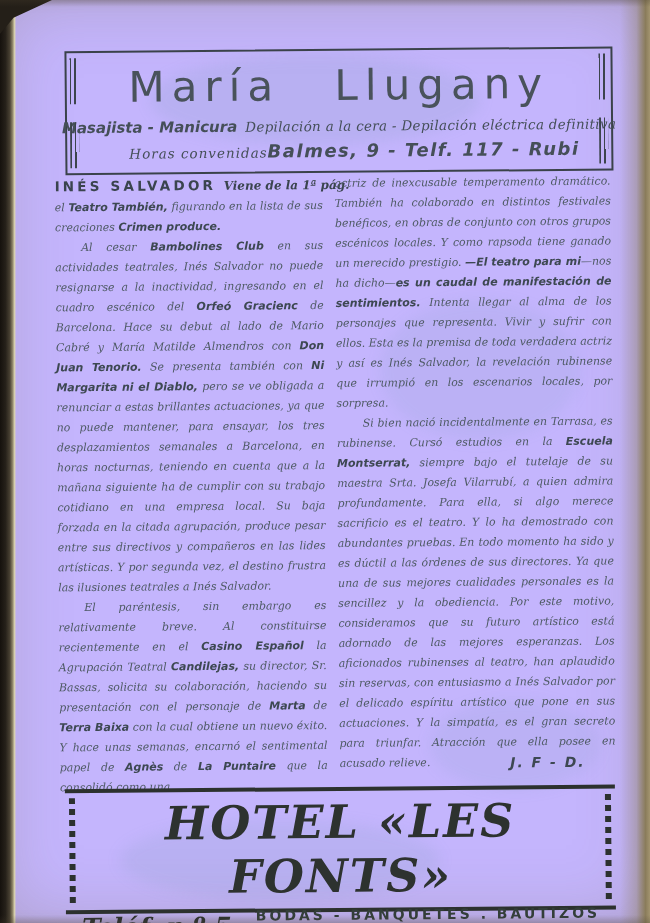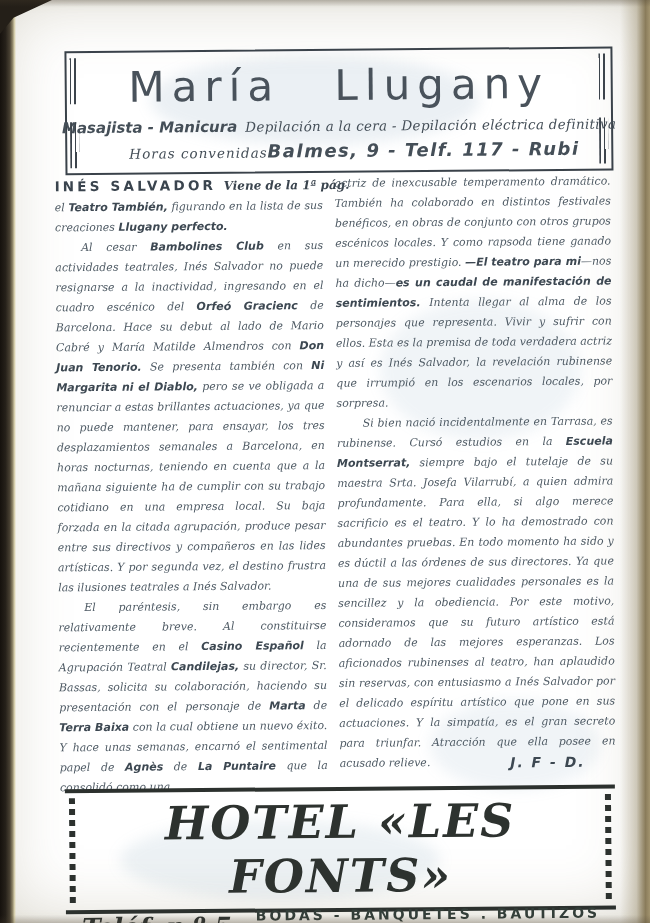--- a/index.html
+++ b/index.html
@@ -1,21 +1,21 @@
 <!DOCTYPE html>
 <html><head>
 <meta charset="utf-8">
 <style>
   html,body{margin:0;padding:0;}
   body{
     width:650px;height:923px;position:relative;overflow:hidden;
     background:#e9e3c4;
     font-family:"DejaVu Serif", serif;
   }
-  .page{position:absolute;inset:0;background:#ffffff;
+  .page{position:absolute;inset:0;background:#c4b5fd;
     box-shadow:inset 0 0 70px rgba(115,105,65,.28), inset 0 0 14px rgba(115,105,65,.18);}
   
   .spine{position:absolute;left:0;top:0;bottom:0;width:16px;
     background:linear-gradient(90deg,#15110d 0%,#26211a 35%,#4a4234 62%,#8d8468 78%,#ded7b4 92%,rgba(233,227,196,0) 100%);}
   .spine-corner{position:absolute;left:0;top:0;width:52px;height:34px;
     background:#241f18;clip-path:polygon(0 0,100% 0,26% 52%,0 100%);}
   .edge-right{position:absolute;right:0;top:0;bottom:0;width:30px;
     background:linear-gradient(90deg,rgba(0,0,0,0) 0%,rgba(140,125,88,.35) 55%,#8a7c5b 85%,#a3946f 100%);}
   .edge-top{position:absolute;left:0;right:0;top:0;height:7px;
     background:linear-gradient(180deg,rgba(70,60,45,.30),rgba(70,60,45,0));}
@@ -109,21 +109,21 @@
     </div>
 
     <div class="article">
       <div class="columns">
         <div class="col left">
           <div class="heading-row">
             <span class="heading">INÉS SALVADOR</span>
             <span class="heading-note">Viene de la 1ª pág.</span>
           </div>
           <div>
-              <p class="para"><span>el </span><span class="b">Teatro También,</span><span> figurando en la lista de sus creaciones </span><span class="b">Llugany perfecto.</span></p>
+              <p class="para"><span>el </span><span class="b">Teatro También,</span><span> figurando en la lista de sus creaciones </span><span class="b">Crimen produce.</span></p>
               <p class="para indent"><span>Al cesar </span><span class="b">Bambolines Club</span><span> en sus actividades teatrales, Inés Salvador no puede resignarse a la inactividad, ingresando en el cuadro escénico del </span><span class="b">Orfeó Gracienc</span><span> de Barcelona. Hace su debut al lado de Mario Cabré y María Matilde Almendros con </span><span class="b">Don Juan Tenorio.</span><span> Se presenta también con </span><span class="b">Ni Margarita ni el Diablo,</span><span> pero se ve obligada a renunciar a estas brillantes actuaciones, ya que no puede mantener, para ensayar, los tres desplazamientos semanales a Barcelona, en horas nocturnas, teniendo en cuenta que a la mañana siguiente ha de cumplir con su trabajo cotidiano en una empresa local. Su baja forzada en la citada agrupación, produce pesar entre sus directivos y compañeros en las lides artísticas. Y por segunda vez, el destino frustra las ilusiones teatrales a Inés Salvador.</span></p>
               <p class="para indent"><span>El paréntesis, sin embargo es relativamente breve. Al constituirse recientemente en el </span><span class="b">Casino Español</span><span> la Agrupación Teatral </span><span class="b">Candilejas,</span><span> su director, Sr. Bassas, solicita su colaboración, haciendo su presentación con el personaje de </span><span class="b">Marta</span><span> de </span><span class="b">Terra Baixa</span><span> con la cual obtiene un nuevo éxito. Y hace unas semanas, encarnó el sentimental papel de </span><span class="b">Agnès</span><span> de </span><span class="b">La Puntaire</span><span> que la consolidó como una</span></p>
             </div>
         </div>
         <div class="col right">
           <div>
               <p class="para"><span>actriz de inexcusable temperamento dramático. También ha colaborado en distintos festivales benéficos, en obras de conjunto con otros grupos escénicos locales. Y como rapsoda tiene ganado un merecido prestigio. </span><span class="b">—El teatro para mi</span><span>—nos ha dicho—</span><span class="b">es un caudal de manifestación de sentimientos.</span><span> Intenta llegar al alma de los personajes que representa. Vivir y sufrir con ellos. Esta es la premisa de toda verdadera actriz y así es Inés Salvador, la revelación rubinense que irrumpió en los escenarios locales, por sorpresa.</span></p>
               <p class="para indent"><span>Si bien nació incidentalmente en Tarrasa, es rubinense. Cursó estudios en la </span><span class="b">Escuela Montserrat,</span><span> siempre bajo el tutelaje de su maestra Srta. Josefa Vilarrubí, a quien admira profundamente. Para ella, si algo merece sacrificio es el teatro. Y lo ha demostrado con abundantes pruebas. En todo momento ha sido y es dúctil a las órdenes de sus directores. Ya que una de sus mejores cualidades personales es la sencillez y la obediencia. Por este motivo, consideramos que su futuro artístico está adornado de las mejores esperanzas. Los aficionados rubinenses al teatro, han aplaudido sin reservas, con entusiasmo a Inés Salvador por el delicado espíritu artístico que pone en sus actuaciones. Y la simpatía, es el gran secreto para triunfar. Atracción que ella posee en acusado relieve.</span></p>
             </div>
           <div class="signature">J. F - D.</div>

